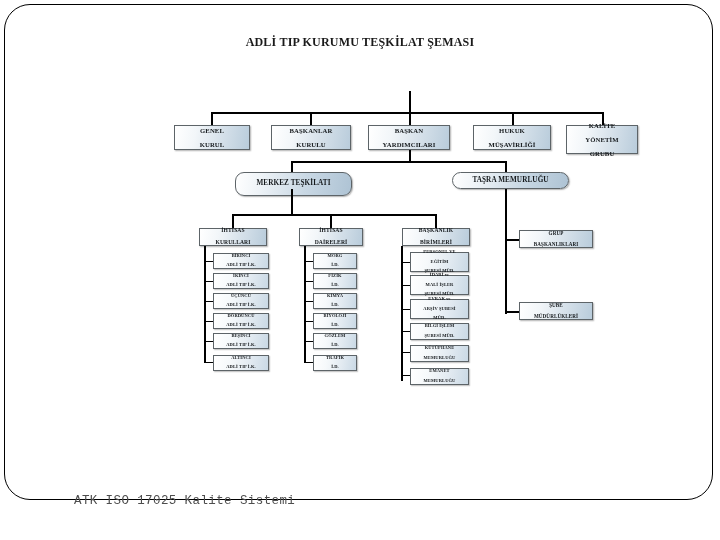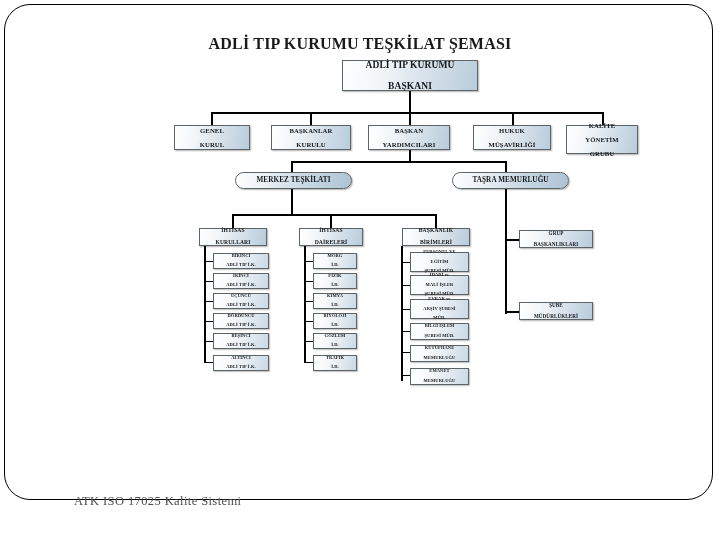--- a/index.html
+++ b/index.html
@@ -38,45 +38,39 @@
   .n-right{font-size:5.1px;}
 
   
   .ln{position:absolute;background:#000;}
   .lnv{width:2px;}
   .lnh{height:2px;}
   .lnh-t{height:1.4px;}
 
   
   #title{position:absolute;left:0;top:35px;width:720px;text-align:center;
-         font-size:16px;font-weight:bold;color:#1a1a1a;letter-spacing:.2px;}
-
-  
-  .foot{position:absolute;font-family:Liberation Serif, serif;
+         font-size:12px;font-weight:bold;color:#1a1a1a;letter-spacing:.2px;}
+
+  
+  .foot{position:absolute;font-family:Liberation Mono, monospace;
         font-size:12.5px;color:#4d4d4d;letter-spacing:.4px;white-space:nowrap;}
   #foot-left{left:74px;top:494px;}
   #foot-right{left:534px;top:494px;}
 </style>
 </head>
 <body>
 
 <div id="page">
 
   <div id="frame"></div>
 
   <div id="title">ADLİ TIP KURUMU TEŞKİLAT ŞEMASI</div>
 
   <div id="canvas">
 
-    <div class="node n-root" style="left:342px;top:60px;width:136px;height:31px;">
-      <span>
-        <span>ADLİ TIP KURUMU</span><br>
-        <span>BAŞKANI</span>
-      </span>
-    </div>
 
     <div class="ln lnv" style="left:409px;top:91px;width:2.4px;height:22px;"></div>
 
     <div class="ln lnh" style="left:212px;top:112px;width:392px;height:2.4px;"></div>
 
     <div class="ln lnv" style="left:211px;top:112px;height:13px;"></div>
     <div class="ln lnv" style="left:310px;top:112px;height:13px;"></div>
     <div class="ln lnv" style="left:409px;top:112px;height:13px;"></div>
     <div class="ln lnv" style="left:512px;top:112px;height:13px;"></div>
     <div class="ln lnv" style="left:602px;top:112px;height:13px;"></div>
@@ -115,21 +109,21 @@
         <span>YÖNETİM</span><br>
         <span>GRUBU</span>
       </span>
     </div>
 
     <div class="ln lnv" style="left:409px;top:150px;width:2.4px;height:12px;"></div>
     <div class="ln lnh" style="left:292px;top:161px;width:215px;height:2.4px;"></div>
     <div class="ln lnv" style="left:291px;top:161px;width:2.4px;height:13px;"></div>
     <div class="ln lnv" style="left:505px;top:161px;width:2.4px;height:13px;"></div>
 
-    <div class="node n-pill" style="left:235px;top:172px;width:117px;height:17px;">MERKEZ TEŞKİLATI</div>
+    <div class="node n-pill" style="left:235px;top:172px;width:117px;height:24px;">MERKEZ TEŞKİLATI</div>
 
     <div class="node n-pill" style="left:452px;top:172px;width:117px;height:17px;">TAŞRA MEMURLUĞU</div>
 
     <div class="ln lnv" style="left:291px;top:189px;width:2.4px;height:26px;"></div>
     <div class="ln lnh" style="left:233px;top:214px;width:204px;height:2.4px;"></div>
     <div class="ln lnv" style="left:232px;top:214px;height:14px;"></div>
     <div class="ln lnv" style="left:330px;top:214px;height:14px;"></div>
     <div class="ln lnv" style="left:435px;top:214px;height:14px;"></div>
 
     <div class="node n-l4" style="left:199px;top:228px;width:68px;height:18px;">

